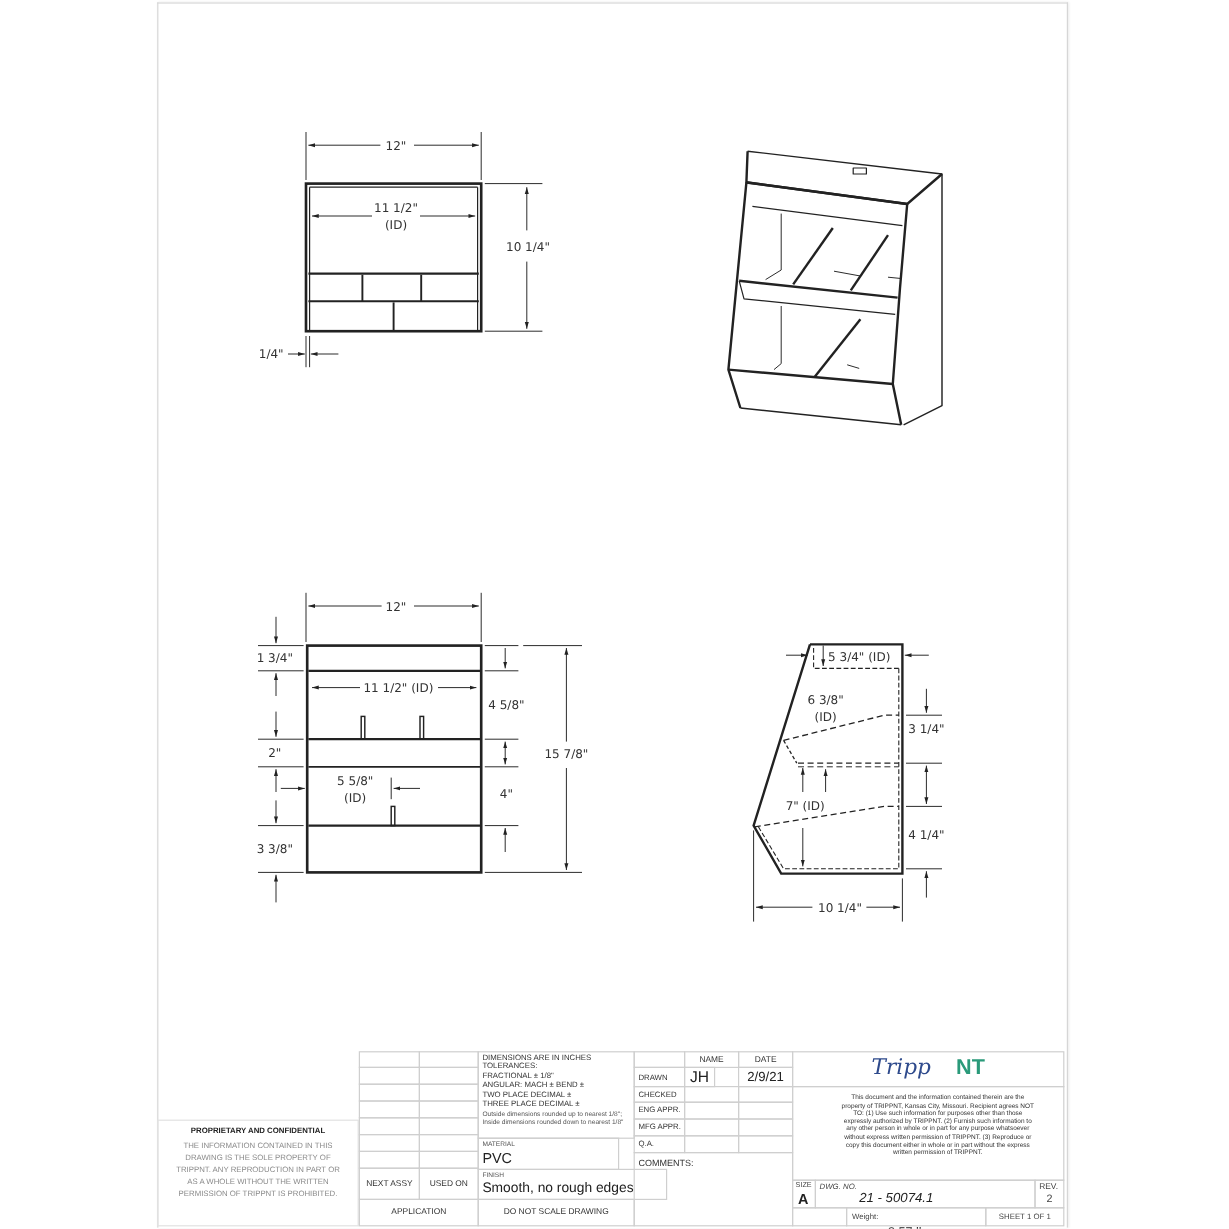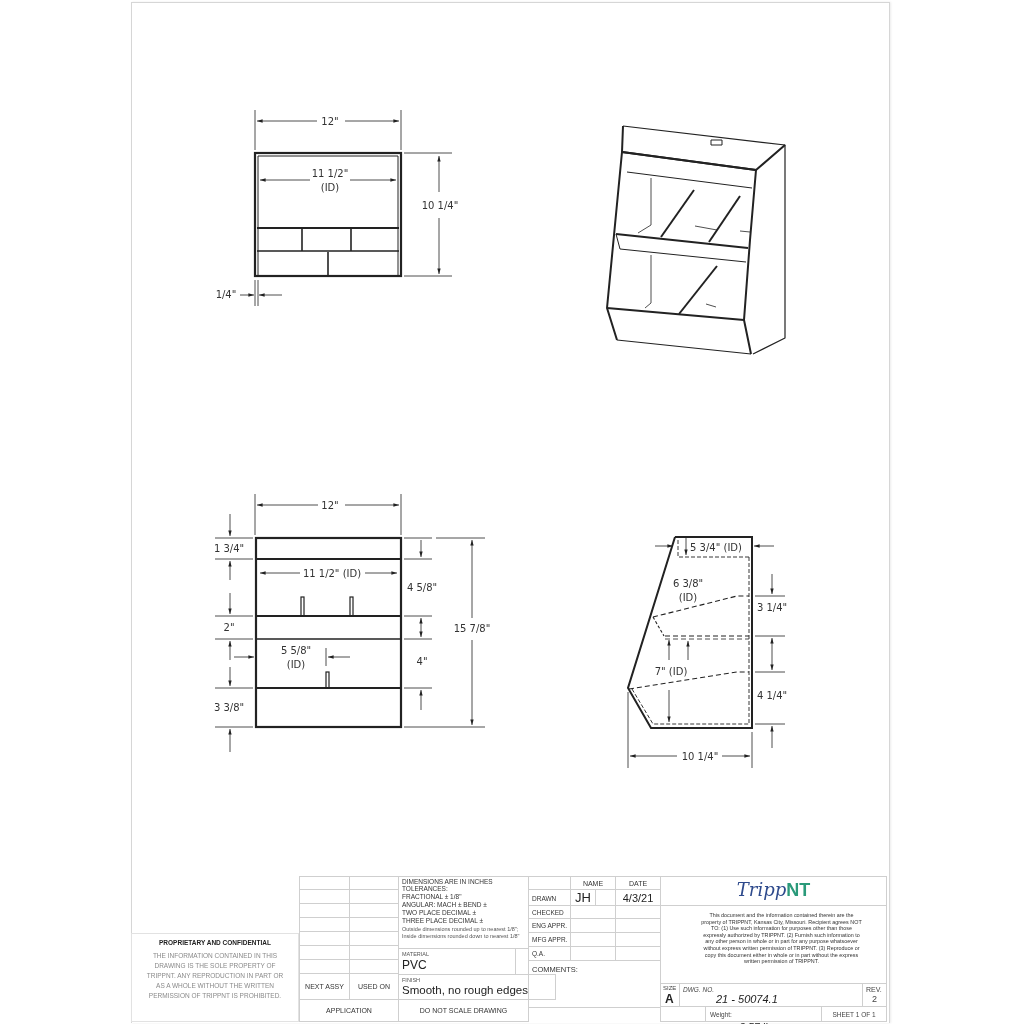--- a/index.html
+++ b/index.html
@@ -253,45 +253,45 @@
     <div class="val" style="position:absolute;left:3px;top:9px;font-size:11.5px;">Smooth, no rough edges</div>
   </div>
   <div class="cell center small" style="left:398px;top:999px;width:131px;height:23px;">DO NOT SCALE DRAWING</div>
 
   <div class="cell" style="left:528px;top:876px;width:43px;height:14px;"></div>
   <div class="cell center small" style="left:570px;top:876px;width:46px;height:14px;">NAME</div>
   <div class="cell center small" style="left:615px;top:876px;width:46px;height:14px;">DATE</div>
 
   <div class="cell small" style="left:528px;top:889px;width:43px;height:17px;padding:5px 0 0 3px;font-size:6.5px;">DRAWN</div>
   <div class="cell center val" style="left:570px;top:889px;width:26px;height:17px;font-size:13px;">JH</div>
-  <div class="cell center val" style="left:615px;top:889px;width:46px;height:17px;font-size:11px;">4/3/21</div>
+  <div class="cell center val" style="left:615px;top:889px;width:46px;height:17px;font-size:11px;">2/9/21</div>
 
   <div class="cell small" style="left:528px;top:905px;width:43px;height:14px;padding:3px 0 0 3px;font-size:6.5px;">CHECKED</div>
   <div class="cell" style="left:570px;top:905px;width:46px;height:14px;"></div>
   <div class="cell" style="left:615px;top:905px;width:46px;height:14px;"></div>
 
   <div class="cell small" style="left:528px;top:918px;width:43px;height:15px;padding:3px 0 0 3px;font-size:6.5px;">ENG APPR.</div>
   <div class="cell" style="left:570px;top:918px;width:46px;height:15px;"></div>
   <div class="cell" style="left:615px;top:918px;width:46px;height:15px;"></div>
 
   <div class="cell small" style="left:528px;top:932px;width:43px;height:15px;padding:3px 0 0 3px;font-size:6.5px;">MFG APPR.</div>
   <div class="cell" style="left:570px;top:932px;width:46px;height:15px;"></div>
   <div class="cell" style="left:615px;top:932px;width:46px;height:15px;"></div>
 
   <div class="cell small" style="left:528px;top:946px;width:43px;height:15px;padding:3px 0 0 3px;font-size:6.5px;">Q.A.</div>
   <div class="cell" style="left:570px;top:946px;width:46px;height:15px;"></div>
   <div class="cell" style="left:615px;top:946px;width:46px;height:15px;"></div>
 
-  <div class="cell" style="left:528px;top:960px;width:133px;height:48px;">
+  <div class="cell" style="left:528px;top:960px;width:133px;height:62px;">
     <div class="small" style="position:absolute;left:3px;top:4px;font-size:7.5px;">COMMENTS:</div>
   </div>
 
   <div class="cell" style="left:660px;top:876px;width:227px;height:30px;">
     <div style="position:absolute;left:0;right:0;top:2px;text-align:center;">
-      <span style="font-family:'DejaVu Serif', serif;font-style:italic;font-size:18px;color:#2e4a8c;">Tripp</span><span style="font-family:'Liberation Sans', sans-serif;font-weight:bold;font-size:18px;color:#2a9a7a;">NT</span>
+      <span style="font-family:'DejaVu Serif', serif;font-style:italic;font-size:18px;color:#2e4a8c;">Tripp</span><span style="font-family:'Liberation Sans', sans-serif;font-weight:bold;font-size:18px;color:#2a9a7a;padding-left:21px;">NT</span>
     </div>
   </div>
   <div class="cell" style="left:660px;top:905px;width:227px;height:79px;">
     <div style="position:absolute;left:40px;right:24px;top:6px;text-align:center;font-size:5.4px;line-height:6.6px;color:#333;">This document and the information contained therein are the property of TRIPPNT, Kansas City, Missouri. Recipient agrees NOT TO: (1) Use such information for purposes other than those expressly authorized by TRIPPNT. (2) Furnish such information to any other person in whole or in part for any purpose whatsoever without express written permission of TRIPPNT. (3) Reproduce or copy this document either in whole or in part without the express written permission of TRIPPNT.</div>
   </div>
 
   <div class="cell" style="left:660px;top:983px;width:20px;height:24px;">
     <div style="position:absolute;left:2px;top:1px;font-size:6px;">SIZE</div>
     <div style="position:absolute;left:4px;top:8px;font-size:12px;font-weight:bold;color:#222;">A</div>
   </div>

